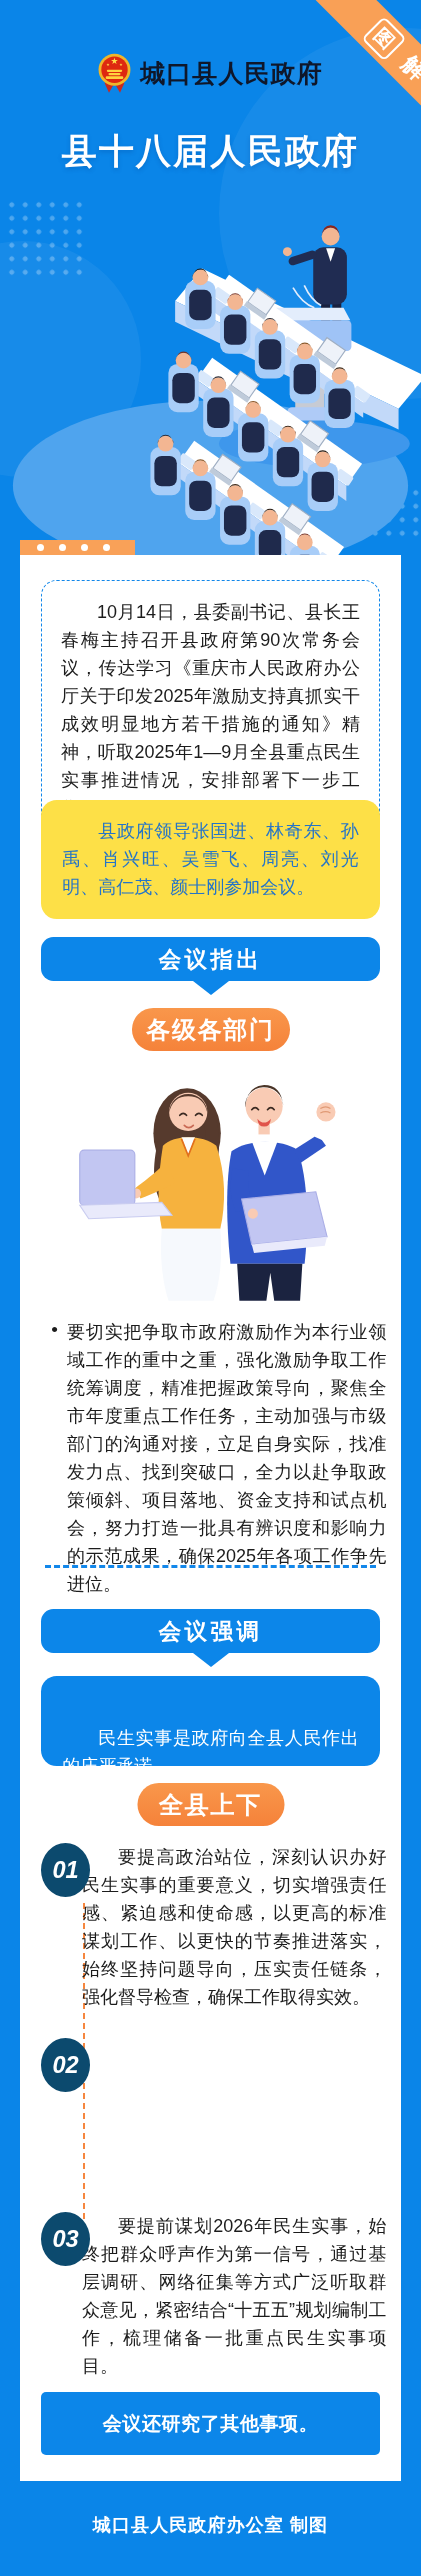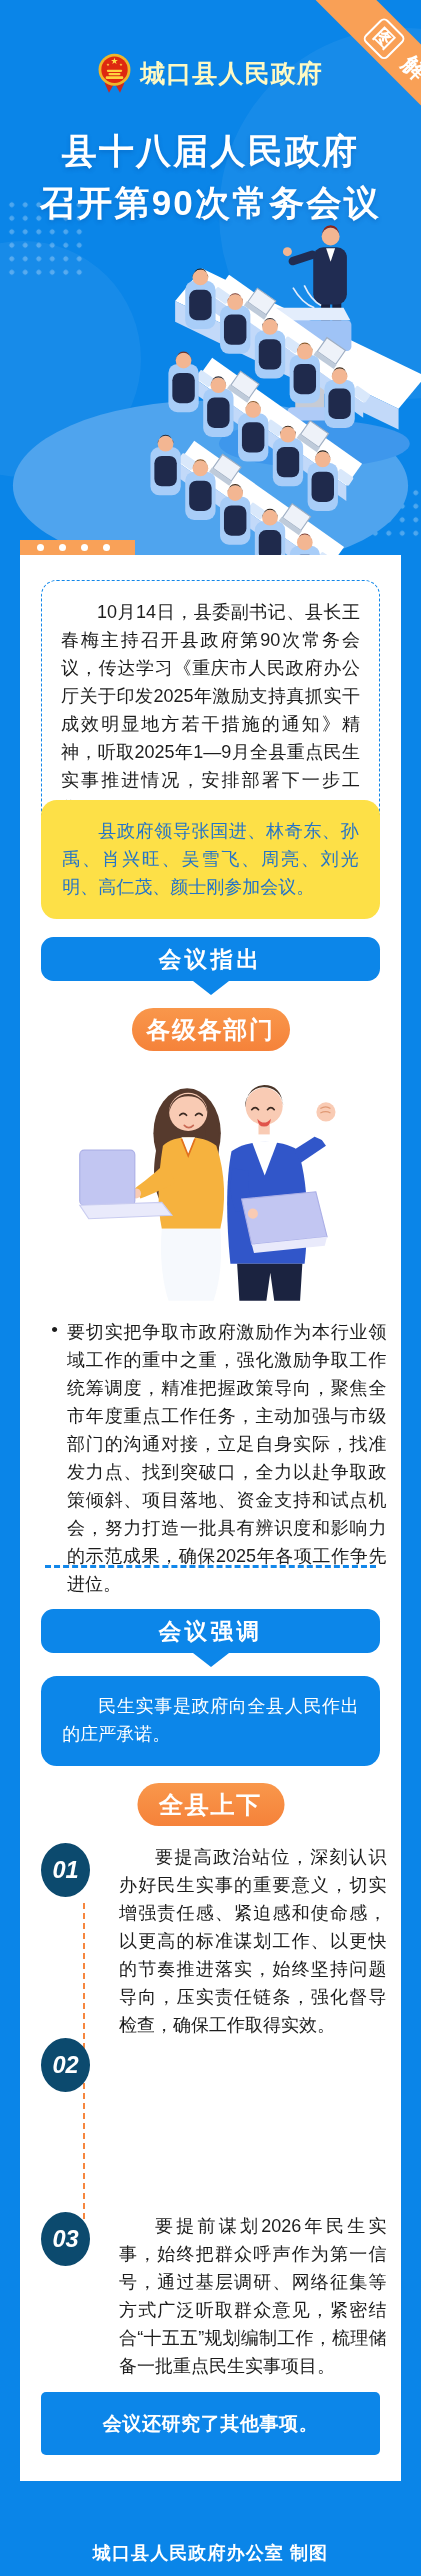--- a/index.html
+++ b/index.html
@@ -11,21 +11,21 @@
   .c2{width:236px;height:236px;left:-95px;top:241px;}
   .dotgrid{position:absolute;background-image:radial-gradient(circle,rgba(255,255,255,.28) 2.2px,transparent 2.8px);background-size:13.5px 13.5px;}
   .dots-left{left:4.5px;top:198px;width:84px;height:82px;}
   .dots-right{left:355px;top:486px;width:64px;height:56px;}
   
   .ribbon{position:absolute;top:30px;left:302px;width:191px;height:43px;background:#F9A056;transform:rotate(45deg);display:flex;align-items:center;justify-content:center;gap:14.6px;z-index:4;}
   .ribbon .boxed{display:inline-flex;align-items:center;justify-content:center;width:28px;height:28px;border:2.2px solid #fff;border-radius:5.6px;color:#fff;font-size:19px;font-weight:700;}
   .ribbon .plain{color:#fff;font-size:22.5px;font-weight:700;}
   
   .header{position:absolute;top:52px;left:0;width:100%;display:flex;align-items:center;justify-content:center;gap:9px;z-index:2;}
-  .org-name{color:#fef9c3;font-size:25px;font-weight:800;letter-spacing:1.1px;}
+  .org-name{color:#0f172a;font-size:25px;font-weight:800;letter-spacing:1.1px;}
   
   .title{position:absolute;top:125px;left:0;width:100%;text-align:center;color:#fff;font-size:35px;font-weight:800;line-height:52px;letter-spacing:2.2px;text-shadow:0 2.2px 4.5px rgba(0,60,140,.28);z-index:2;}
   
   .scene{position:absolute;left:0;top:202px;width:421px;height:371px;z-index:1;}
   
   .tabbar{position:absolute;left:20px;top:540px;width:115px;height:15px;background:#F9A158;display:flex;align-items:center;gap:14.6px;padding-left:17px;box-sizing:border-box;z-index:4;}
   .tabbar i{width:7.3px;height:7.3px;border-radius:50%;background:#fff;}
   
   .card{position:absolute;left:20px;top:555px;width:381px;height:1926px;background:#ffffff;z-index:3;}
   .card .block{position:absolute;box-sizing:border-box;}
@@ -39,31 +39,31 @@
   .banner2{top:1054px;}
   .pill{left:50%;transform:translateX(-50%);height:43px;background:linear-gradient(180deg,#F9974B,#F5823A);border-radius:21.3px;color:#fff;font-size:24px;font-weight:700;letter-spacing:1.7px;display:flex;align-items:center;justify-content:center;}
   .pill1{top:453px;width:158px;}
   .pill2{top:1228px;width:147px;}
   .people{top:522px;left:53px;width:267px;height:225px;}
   .bullet-para{top:763px;left:47px;right:14.6px;position:absolute;}
   .bullet-para .bodytext{text-indent:0;}
   .bullet-para::before{content:"\2022";position:absolute;left:-15.7px;top:1.1px;font-size:19px;color:#1C1C1C;}
   .divider{top:1010px;left:25px;right:25px;height:0;border-top:3.9px dashed #1287EA;}
   .statement-box{top:1121px;left:21px;right:21px;height:90px;background:#0C86E9;border-radius:15.7px;padding:15.7px 21.3px;}
-  .statement-box .bodytext{color:#fff;}
+  .statement-box .bodytext{color:#fff;margin-top:32px;}
   .connector{position:absolute;left:63px;top:1348px;height:316px;width:0;border-left:2.8px dashed #F6873F;}
   .num-item{left:21px;right:14.6px;position:absolute;}
   .num-item .circle{position:absolute;left:0;top:0;width:49px;height:54px;border-radius:50%;background:#0c4a6e;color:#fff;font-size:23.6px;font-weight:700;font-style:italic;display:flex;align-items:center;justify-content:center;}
-  .num-item .bodytext{margin-left:78px;}
+  .num-item .bodytext{margin-left:41px;}
   .item1{top:1288px;}
   .item2{top:1483px;}
   .item3{top:1657px;}
   .closing-box{top:1837px;left:21px;right:21px;height:63px;background:#0C86E9;border-radius:5px;color:#fff;font-size:19px;font-weight:600;letter-spacing:0.6px;display:flex;align-items:center;justify-content:center;}
   
-  .footer{position:absolute;top:2513px;left:0;width:100%;text-align:center;color:#fff;font-size:18px;font-weight:800;letter-spacing:1.1px;z-index:2;margin-top:28px;}
+  .footer{position:absolute;top:2513px;left:0;width:100%;text-align:center;color:#fff;font-size:18px;font-weight:800;letter-spacing:1.1px;z-index:2;}
 </style>
 </head>
 <body>
 
 <div class="page">
 
   <div class="deco-circle c1"></div>
   <div class="deco-circle c2"></div>
   <div class="dotgrid dots-left"></div>
   <div class="dotgrid dots-right"></div>
@@ -84,21 +84,20 @@
       <text x="42" y="26" font-size="7" text-anchor="middle" fill="#FFDE4A" font-family="'DejaVu Sans',sans-serif">★</text>
       <rect x="16" y="32" width="28" height="4" rx="2" fill="#FFD23E"></rect>
       <rect x="19" y="38" width="22" height="4" rx="2" fill="#FFD23E"></rect>
       <rect x="14" y="44" width="32" height="5" rx="2" fill="#FFD23E"></rect>
     </svg>
     <span class="org-name">城口县人民政府</span>
   </div>
 
   <div class="title">
     <div>县十八届人民政府</div>
-    <div>召开第90次常务会议</div>
   </div>
 
   <svg class="scene" viewBox="0 0 750 660">
     <ellipse cx="375" cy="505" rx="352" ry="152" fill="#4FA4EE"></ellipse>
     <ellipse cx="560" cy="430" rx="170" ry="42" fill="#3E97EC"></ellipse>
 
     <polygon points="360,118 758,310 710,368 312,176" fill="#FFFFFF"></polygon>
     <polygon points="312,176 710,368 710,405 312,213" fill="#C2D9F9"></polygon>
 
     <g>

